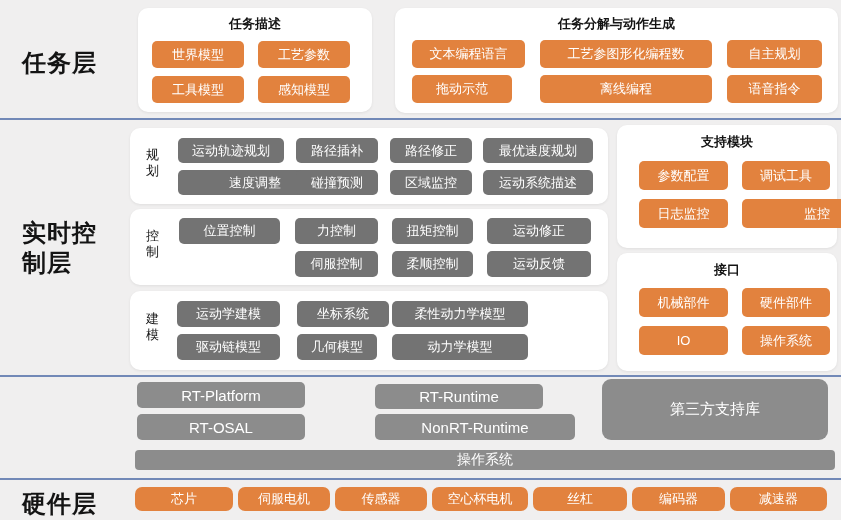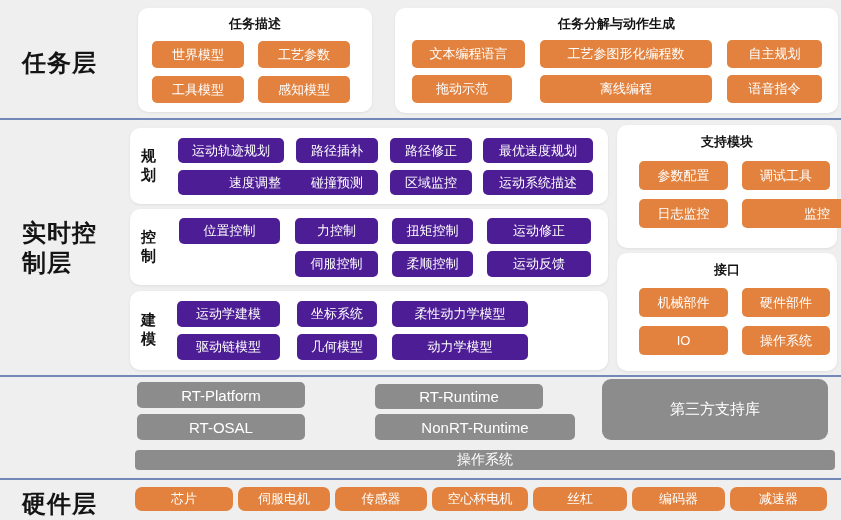--- a/index.html
+++ b/index.html
@@ -2,24 +2,24 @@
 <html><head>
 <meta charset="utf-8">
 <style>
   html,body{margin:0;padding:0;}
   body{font-family:"Liberation Sans","DejaVu Sans",sans-serif;}
   #stage{position:relative;width:841px;height:520px;background:#F0EFEF;overflow:hidden;}
   .divider{position:absolute;left:0;width:841px;height:2px;background:#7289B7;}
   .layer-label{position:absolute;font-weight:bold;color:#141414;font-size:24px;line-height:1.25;letter-spacing:1px;}
   .panel{position:absolute;background:#FFFFFF;border-radius:10px;box-shadow:0 1px 3px rgba(0,0,0,0.07);}
   .panel-title{position:absolute;font-weight:bold;color:#141414;font-size:13px;text-align:center;}
-  .group-label{position:absolute;font-weight:bold;color:#141414;font-size:15px;width:18px;line-height:1.25;word-break:break-all;text-align:left;}
+  .group-label{position:absolute;font-weight:normal;color:#141414;font-size:13px;width:18px;line-height:1.25;word-break:break-all;text-align:right;}
   .node{position:absolute;display:flex;align-items:center;justify-content:center;color:#FFFFFF;font-size:13px;border-radius:5px;white-space:nowrap;}
   .orange{background:#E2823E;}
-  .blue{background:#4c1d95;}
+  .blue{background:#737373;}
   .gray{background:#8C8C8C;font-size:15px;}
   .hw{border-radius:7px;}
   .bigr{border-radius:9px;}
 </style>
 </head>
 <body>
 
 <div id="stage">
 
   <div class="divider" style="top:118px;"></div>
@@ -63,21 +63,21 @@
   <div class="node blue" style="left:295px;top:218px;width:83px;height:26px;">力控制</div>
   <div class="node blue" style="left:392px;top:218px;width:81px;height:26px;">扭矩控制</div>
   <div class="node blue" style="left:487px;top:218px;width:104px;height:26px;">运动修正</div>
   <div class="node blue" style="left:295px;top:251px;width:83px;height:26px;">伺服控制</div>
   <div class="node blue" style="left:392px;top:251px;width:81px;height:26px;">柔顺控制</div>
   <div class="node blue" style="left:487px;top:251px;width:104px;height:26px;">运动反馈</div>
 
   <div class="panel" style="left:130px;top:291px;width:478px;height:79px;"></div>
   <div class="group-label" style="left:141px;top:311px;">建模</div>
   <div class="node blue" style="left:177px;top:301px;width:103px;height:26px;">运动学建模</div>
-  <div class="node blue" style="left:297px;top:301px;width:80px;height:26px;">坐标系统</div>
+  <div class="node blue" style="left:297px;top:301px;width:92px;height:26px;">坐标系统</div>
   <div class="node blue" style="left:392px;top:301px;width:136px;height:26px;">柔性动力学模型</div>
   <div class="node blue" style="left:177px;top:334px;width:103px;height:26px;">驱动链模型</div>
   <div class="node blue" style="left:297px;top:334px;width:80px;height:26px;">几何模型</div>
   <div class="node blue" style="left:392px;top:334px;width:136px;height:26px;">动力学模型</div>
 
   <div class="panel" style="left:617px;top:125px;width:220px;height:123px;"></div>
   <div class="panel-title" style="left:617px;top:133px;width:220px;">支持模块</div>
   <div class="node orange" style="left:639px;top:161px;width:89px;height:29px;">参数配置</div>
   <div class="node orange" style="left:742px;top:161px;width:88px;height:29px;">调试工具</div>
   <div class="node orange" style="left:639px;top:199px;width:89px;height:29px;">日志监控</div>

